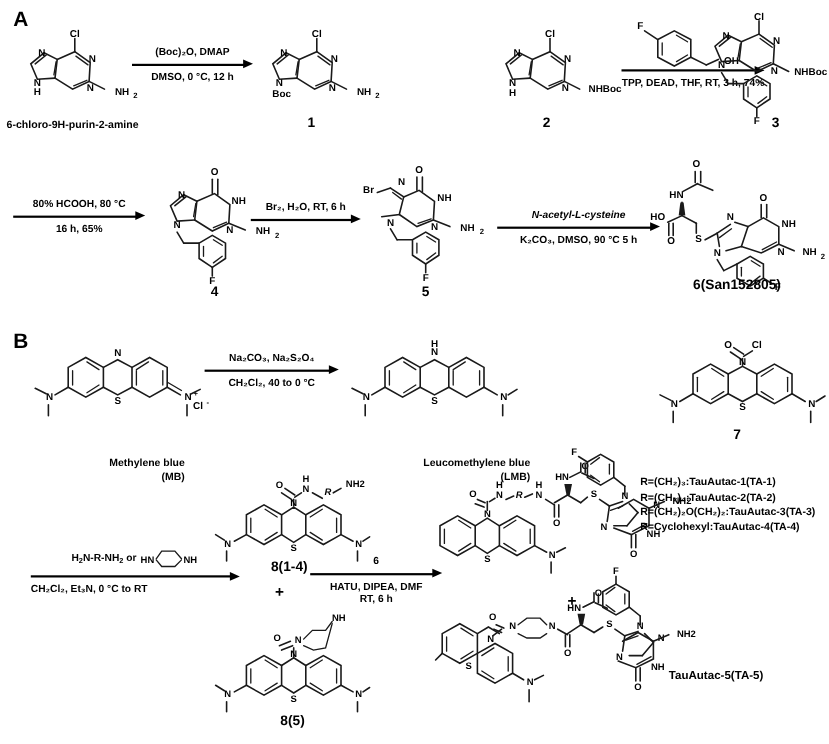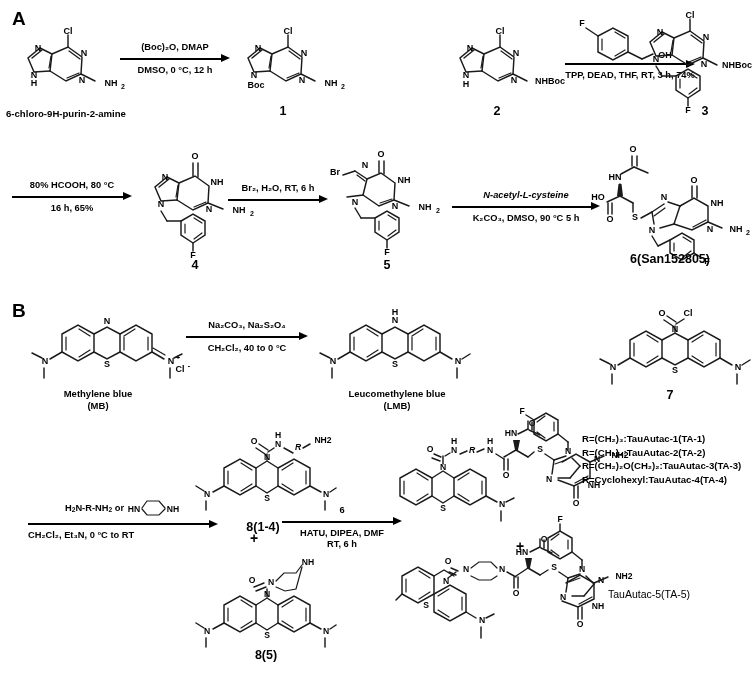--- a/index.html
+++ b/index.html
@@ -65,24 +65,25 @@
   .cmpd-num {
     font-size: 12.5px;
     font-weight: bold;
     text-align: center;
     color: #000;
     white-space: nowrap;
   }
   .cmpd-name {
     font-size: 9.5px;
     font-weight: bold;
-    text-align: center;
+    text-align: right;
     color: #000;
     white-space: nowrap;
     line-height: 1.25;
+    margin-top: 28px;
   }
   .start-name {
     font-size: 9.6px;
     font-weight: bold;
     color: #000;
     white-space: nowrap;
   }
   .plus-sign {
     font-size: 14px;
     font-weight: bold;
@@ -91,23 +92,24 @@
   }
   .legend {
     font-size: 9.6px;
     font-weight: bold;
     color: #000;
     line-height: 1.42;
     white-space: nowrap;
   }
   .ta5-label {
     font-size: 10.5px;
-    font-weight: normal;
+    font-weight: bold;
     color: #000;
     white-space: nowrap;
+    margin-top: 20px;
   }
   sub { font-size: 72%; vertical-align: -0.22em; }
   .ital { font-style: italic; }
 
   svg { display: block; overflow: visible; }
   svg text {
     font-family: "Liberation Sans", sans-serif;
     font-weight: bold;
     fill: #000;
   }
@@ -537,21 +539,21 @@
       <path class="bond" d="M28 58 L17 64"></path>
       <text x="11" y="69" font-size="8.6" text-anchor="middle">N</text>
       <path class="bond" d="M10 73 L10 82"></path>
       <path class="bond" d="M8 63 L0 58"></path>
       <path class="bond" d="M114 58 L125 64"></path>
       <text x="130" y="69" font-size="8.6" text-anchor="middle">N</text>
       <path class="bond" d="M129 73 L129 82"></path>
       <path class="bond" d="M134 64 L140 60"></path>
     </svg>
   </div>
-  <div class="abs cmpd-num" style="left:228px; top:508px; width:70px;margin-top:12px;">8(1-4)</div>
+  <div class="abs cmpd-num" style="left:228px; top:508px; width:70px;">8(1-4)</div>
   <div class="abs plus-sign" style="left:244px; top:530px; width:20px;">+</div>
 
   <div class="abs" style="left:196px; top:553px;">
     <svg width="140" height="95" viewBox="0 0 140 95">
       <text x="56" y="30" font-size="8.6" text-anchor="middle">O</text>
       <path class="bond" d="M58 34 L68 30"></path>
       <path class="bond" d="M60 38 L70 34"></path>
       <text x="75" y="32" font-size="8.6" text-anchor="middle">N</text>
       <path class="bond-thin" d="M80 28 L88 20 L100 20 L106 12"></path>
       <path class="bond-thin" d="M80 34 L89 38 L100 36 L106 14"></path>

